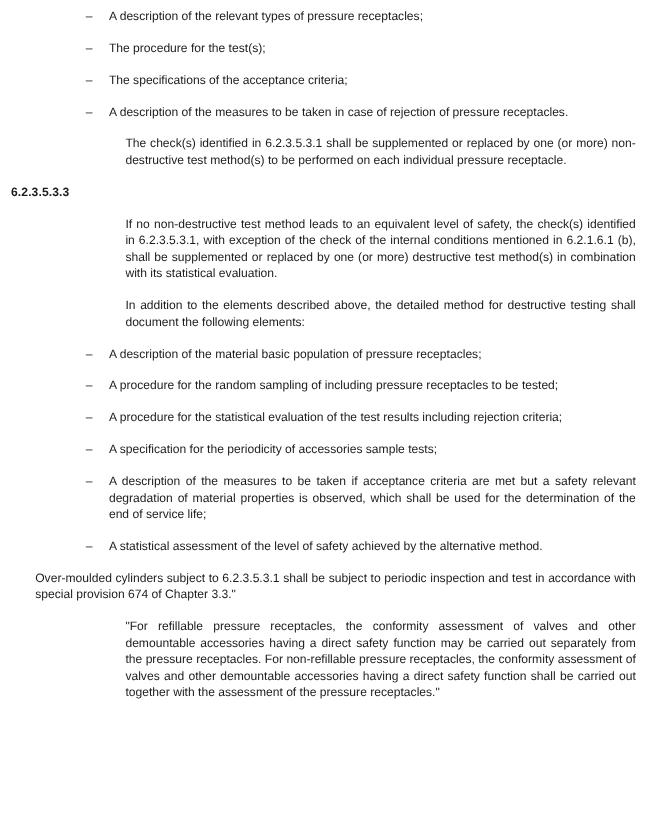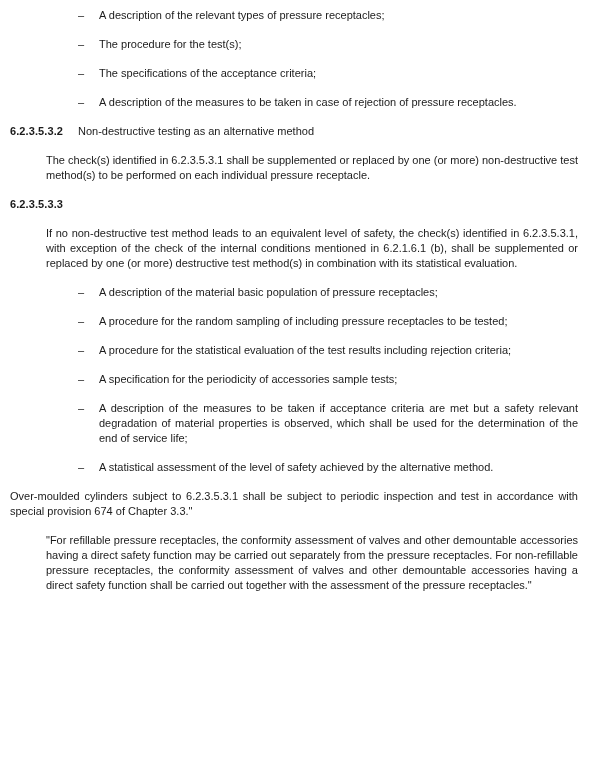--- a/index.html
+++ b/index.html
@@ -22,24 +22,24 @@
   
   .sec { display: flex; }
   .sec .num {
     width: 68px;
     flex-shrink: 0;
     font-weight: 700;
     letter-spacing: 0.1px;
   }
   .sec .body { flex: 1; }
 
-  .just { text-align: justify; }
+  .just { text-align: justify; margin-left: 22px; }
 
   
-  .indent { margin-left: 36px; }
+  .indent { margin-left: 104px; }
 
   
   .bullet { display: flex; margin-left: 68px; margin-bottom: 14px; }
   .bullet-list .bullet:last-child { margin-bottom: 0; }
   .bullet .dash { width: 21px; flex-shrink: 0; }
   .bullet .txt { flex: 1; text-align: justify; }
 </style>
 </head>
 <body>
 
@@ -57,30 +57,27 @@
     <div class="bullet">
       <span class="dash">–</span>
       <div class="txt">The specifications of the acceptance criteria;</div>
     </div>
     <div class="bullet">
       <span class="dash">–</span>
       <div class="txt">A description of the measures to be taken in case of rejection of pressure receptacles.</div>
     </div>
   </div>
 
-  <div class="block sec">
-    <div class="num">6.2.3.5.3.2</div>
-    <div class="body">Non-destructive testing as an alternative method</div>
-  </div>
   <div class="block indent just">The check(s) identified in 6.2.3.5.3.1 shall be supplemented or replaced by one (or more) non-destructive test method(s) to be performed on each individual pressure receptacle.</div>
 
   <div class="block sec">
     <div class="num">6.2.3.5.3.3</div>
   </div>
   <div class="block indent just">If no non-destructive test method leads to an equivalent level of safety, the check(s) identified in 6.2.3.5.3.1, with exception of the check of the internal conditions mentioned in 6.2.1.6.1 (b), shall be supplemented or replaced by one (or more) destructive test method(s) in combination with its statistical evaluation.</div>
+  <div class="block indent just">In addition to the elements described above, the detailed method for destructive testing shall document the following elements:</div>
 
   <div class="block bullet-list">
     <div class="bullet">
       <span class="dash">–</span>
       <div class="txt">A description of the material basic population of pressure receptacles;</div>
     </div>
     <div class="bullet">
       <span class="dash">–</span>
       <div class="txt">A procedure for the random sampling of including pressure receptacles to be tested;</div>
     </div>

